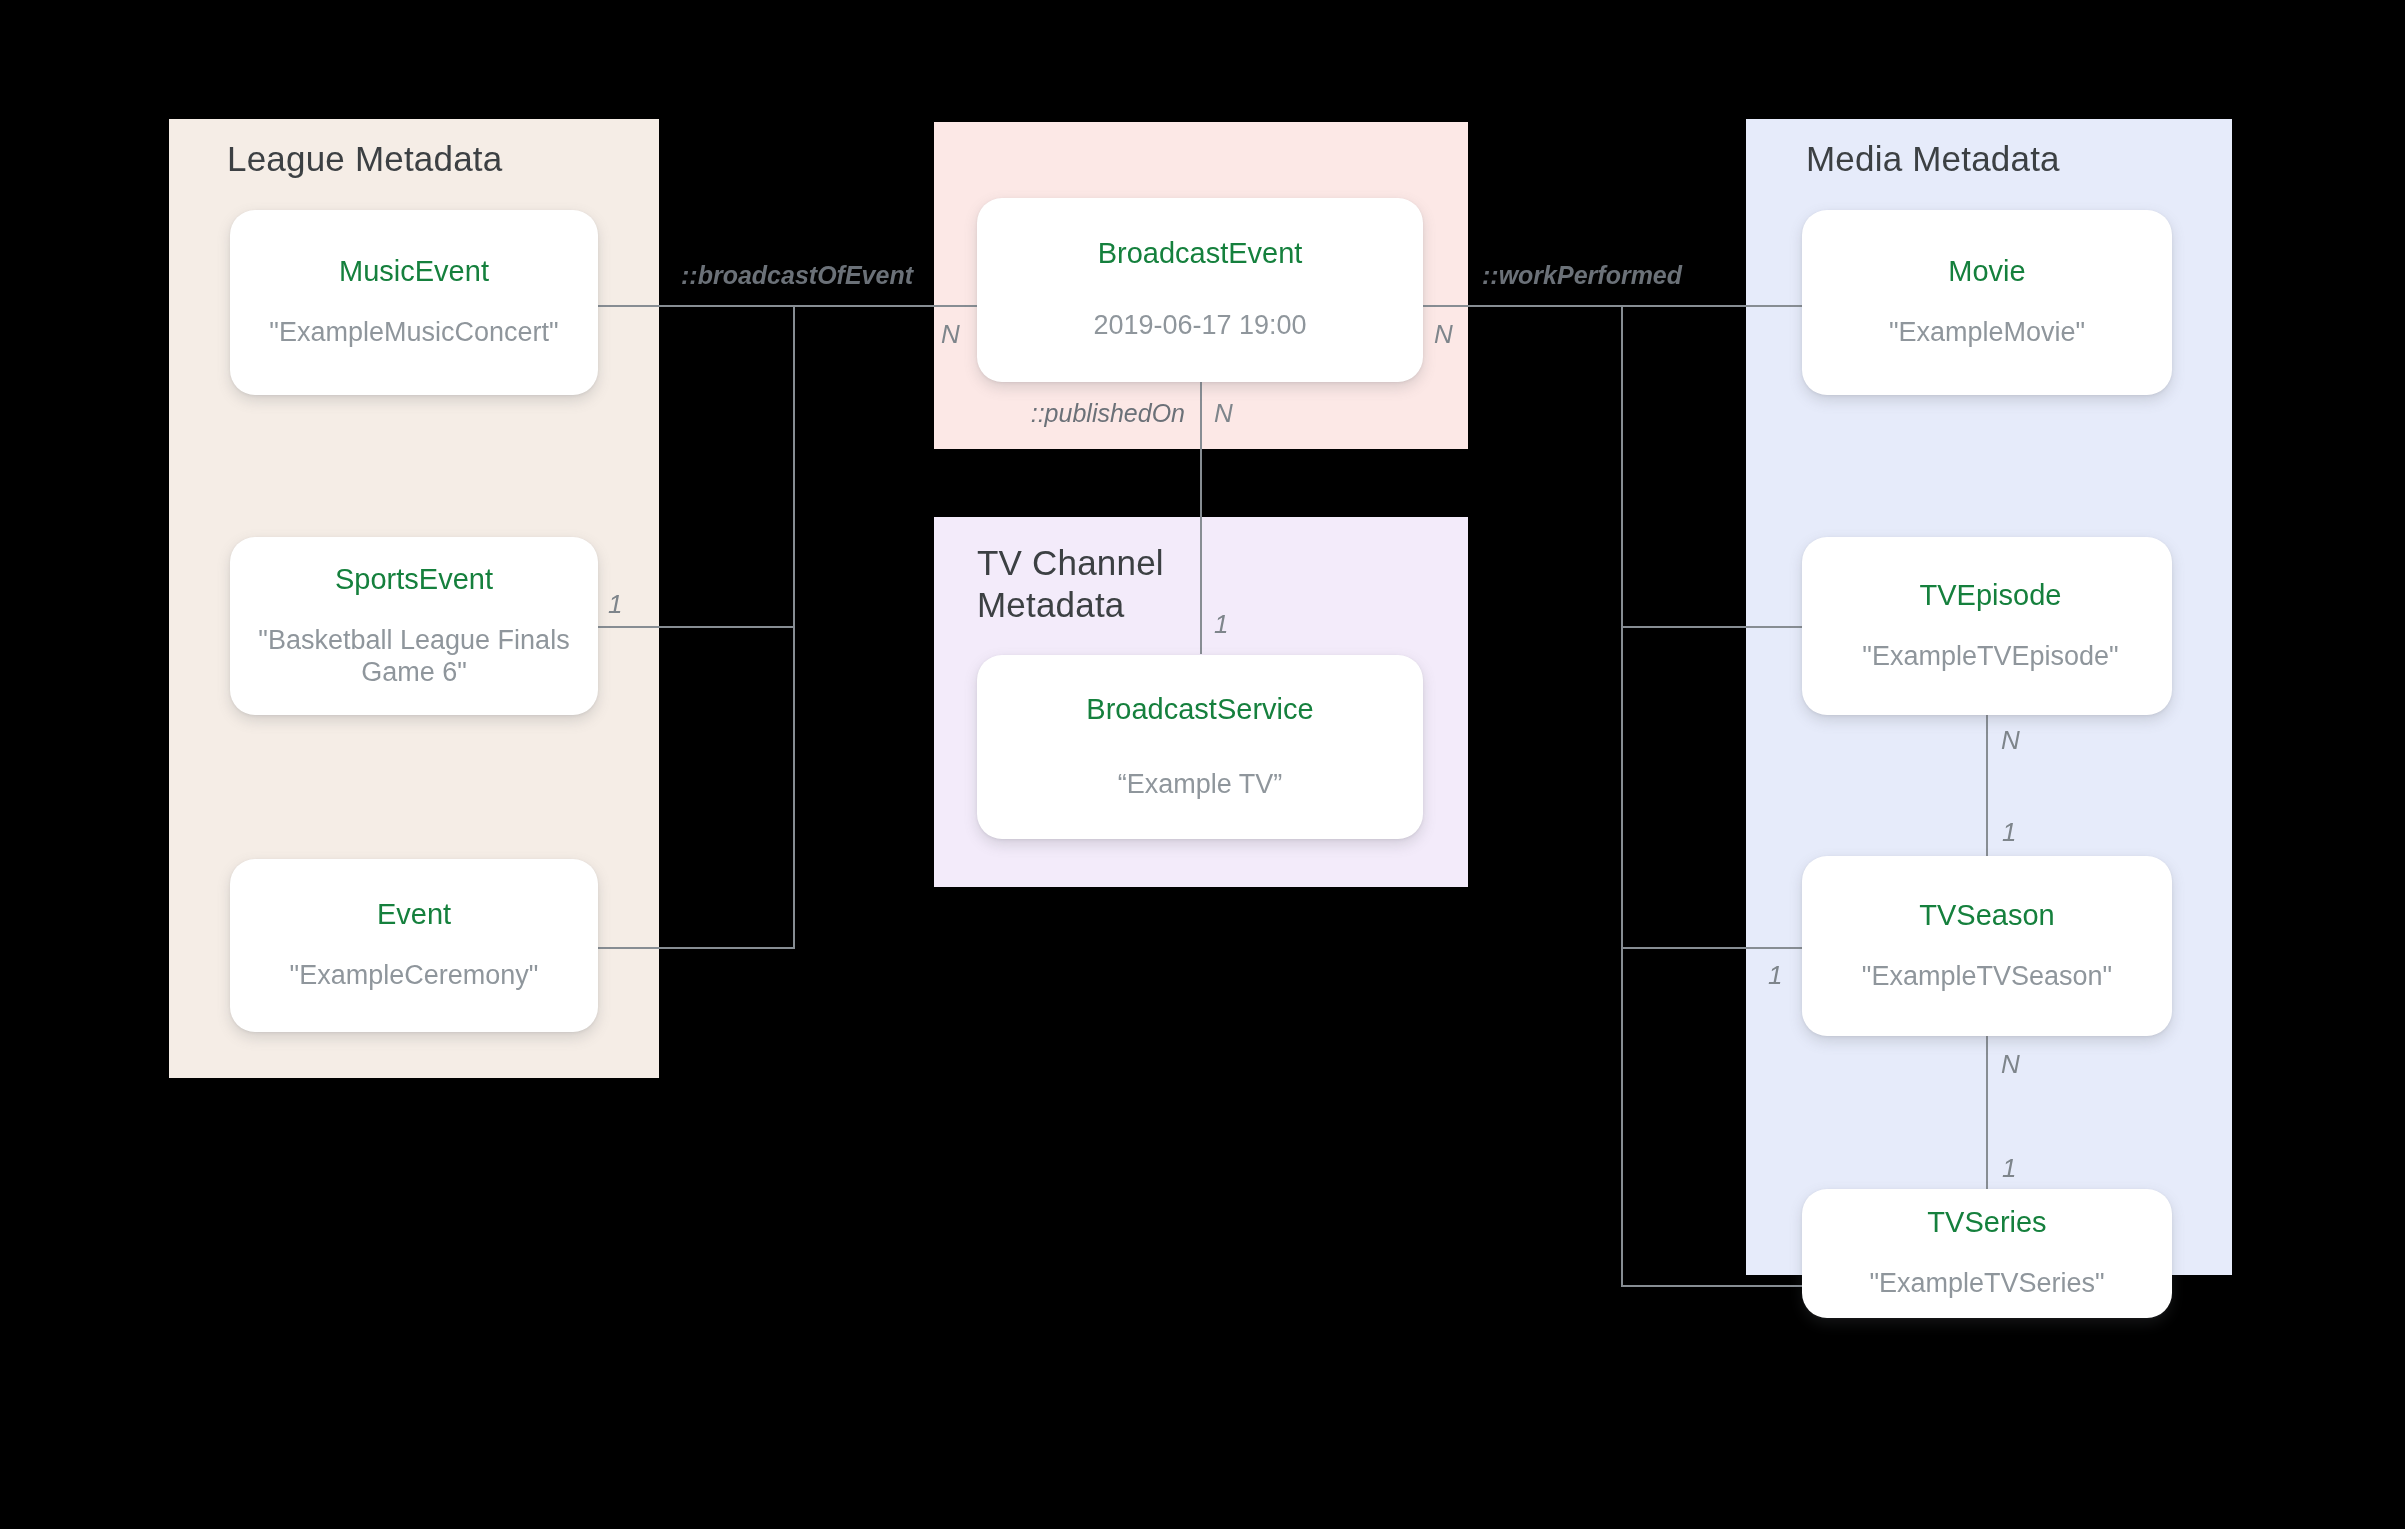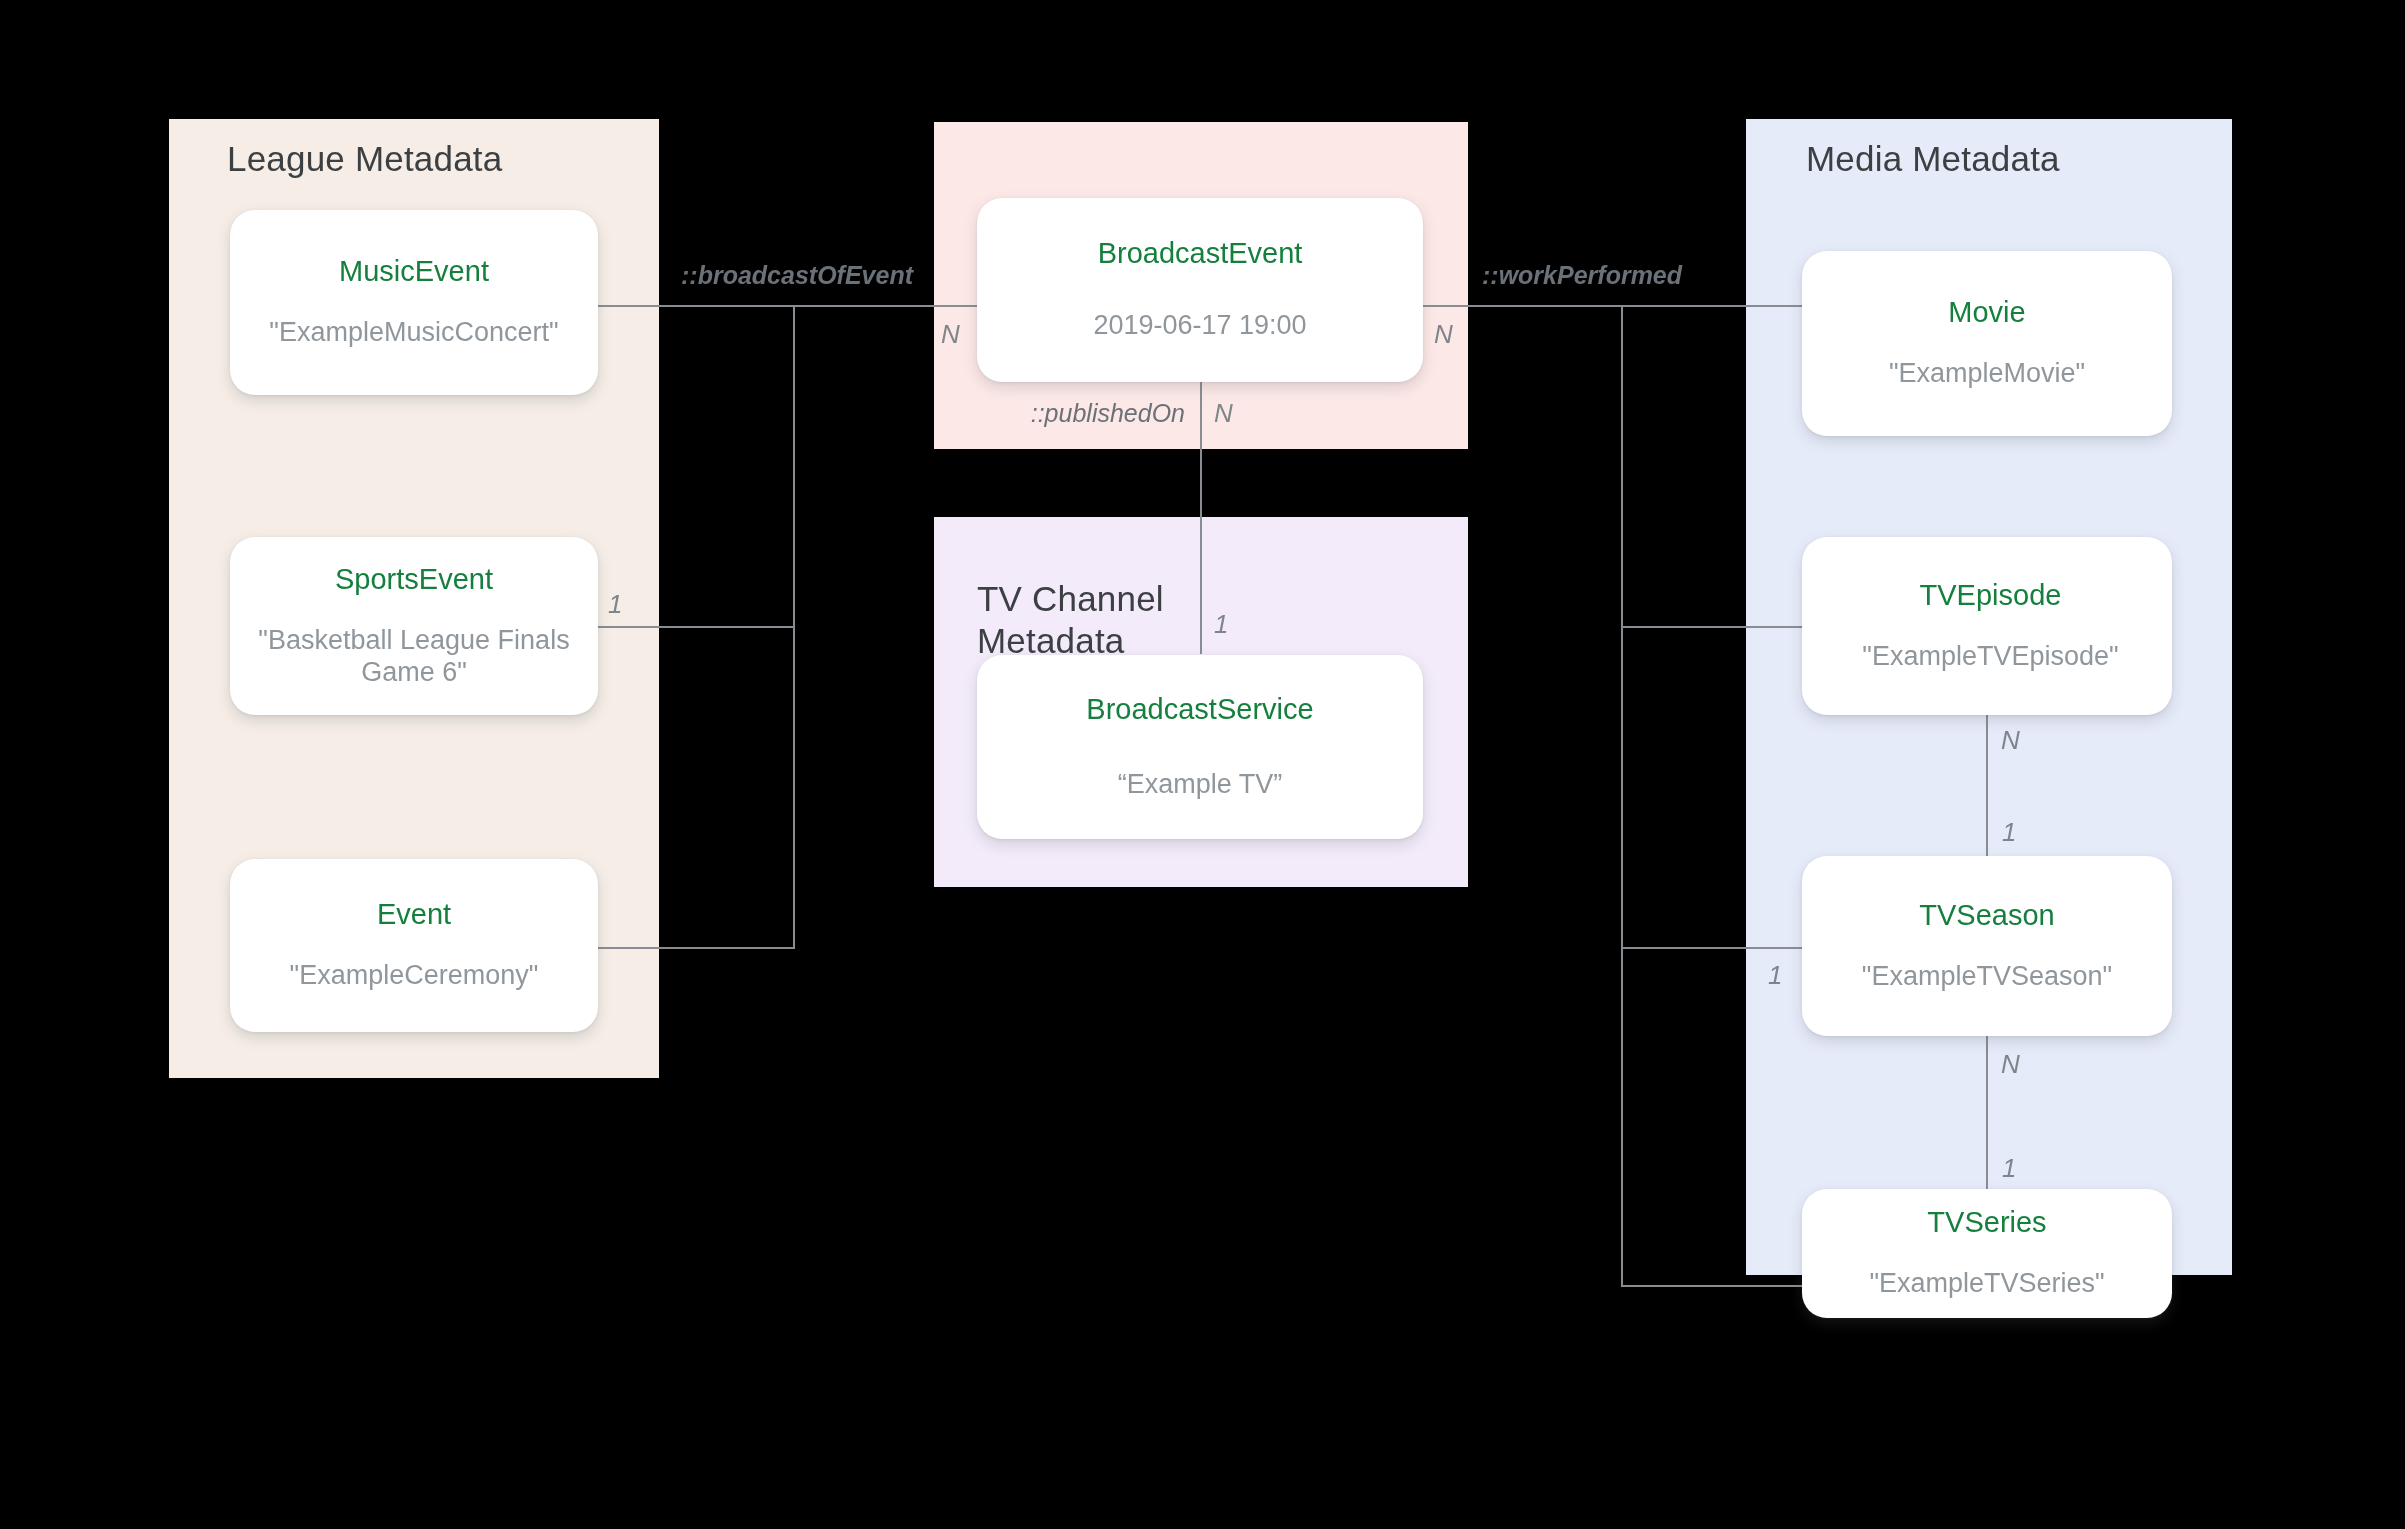--- a/index.html
+++ b/index.html
@@ -20,21 +20,21 @@
   .panel-title {
     position: absolute;
     font-size: 35px;
     line-height: 42px;
     color: #3C4043;
     font-weight: 500;
     letter-spacing: 0.2px;
     margin: 0;
   }
   .title-event  { left: 58px; top: 19px; }
-  .title-tvchannel { left: 43px; top: 25px; width: 249px; margin-top: 36px; }
+  .title-tvchannel { left: 43px; top: 25px; width: 249px; }
   .title-media  { left: 60px; top: 19px; }
 
   .node {
     position: absolute;
     background: #FFFFFF;
     border-radius: 25px;
     box-shadow: 0 5.7px 13.4px rgba(95,99,104,0.20), 0 1px 2.9px rgba(95,99,104,0.12);
     display: flex;
     flex-direction: column;
     align-items: center;
@@ -45,21 +45,21 @@
     box-sizing: border-box;
   }
   .node-title    { font-size: 29px; line-height: 31px; color: #15803d; }
   .node-subtitle { font-size: 27px; line-height: 32.5px; color: #8F969C; }
 
   .node-musicevent       { left: 230px;  top: 210px;  width: 368px; height: 185px; }
   .node-sportsevent      { left: 230px;  top: 537px;  width: 368px; height: 178px; }
   .node-event            { left: 230px;  top: 859px;  width: 368px; height: 173px; justify-content: center; }
   .node-broadcastevent   { left: 977px; top: 198px;  width: 446px; height: 184px; gap: 40px; }
   .node-broadcastservice { left: 977px; top: 655px;  width: 446px; height: 184px; gap: 43px; }
-  .node-movie            { left: 1802px; top: 210px;  width: 370px; height: 185px; margin-top: 41px; }
+  .node-movie            { left: 1802px; top: 210px;  width: 370px; height: 185px; }
   .node-tvepisode        { left: 1802px; top: 537px;  width: 370px; height: 178px; padding-left: 32px; }
   .node-tvseason         { left: 1802px; top: 856px;  width: 370px; height: 180px; }
   .node-tvseries         { left: 1802px; top: 1189px; width: 370px; height: 129px; }
 
   .line { position: absolute; background: #878D93; }
   .line.h { height: 1.9px; }
   .line.v { width: 1.9px; }
 
   .line-music-broadcast   { left: 598px;  top: 305px;  width: 379px; }
   .line-broadcast-movie   { left: 1423px; top: 305px;  width: 379px; }

